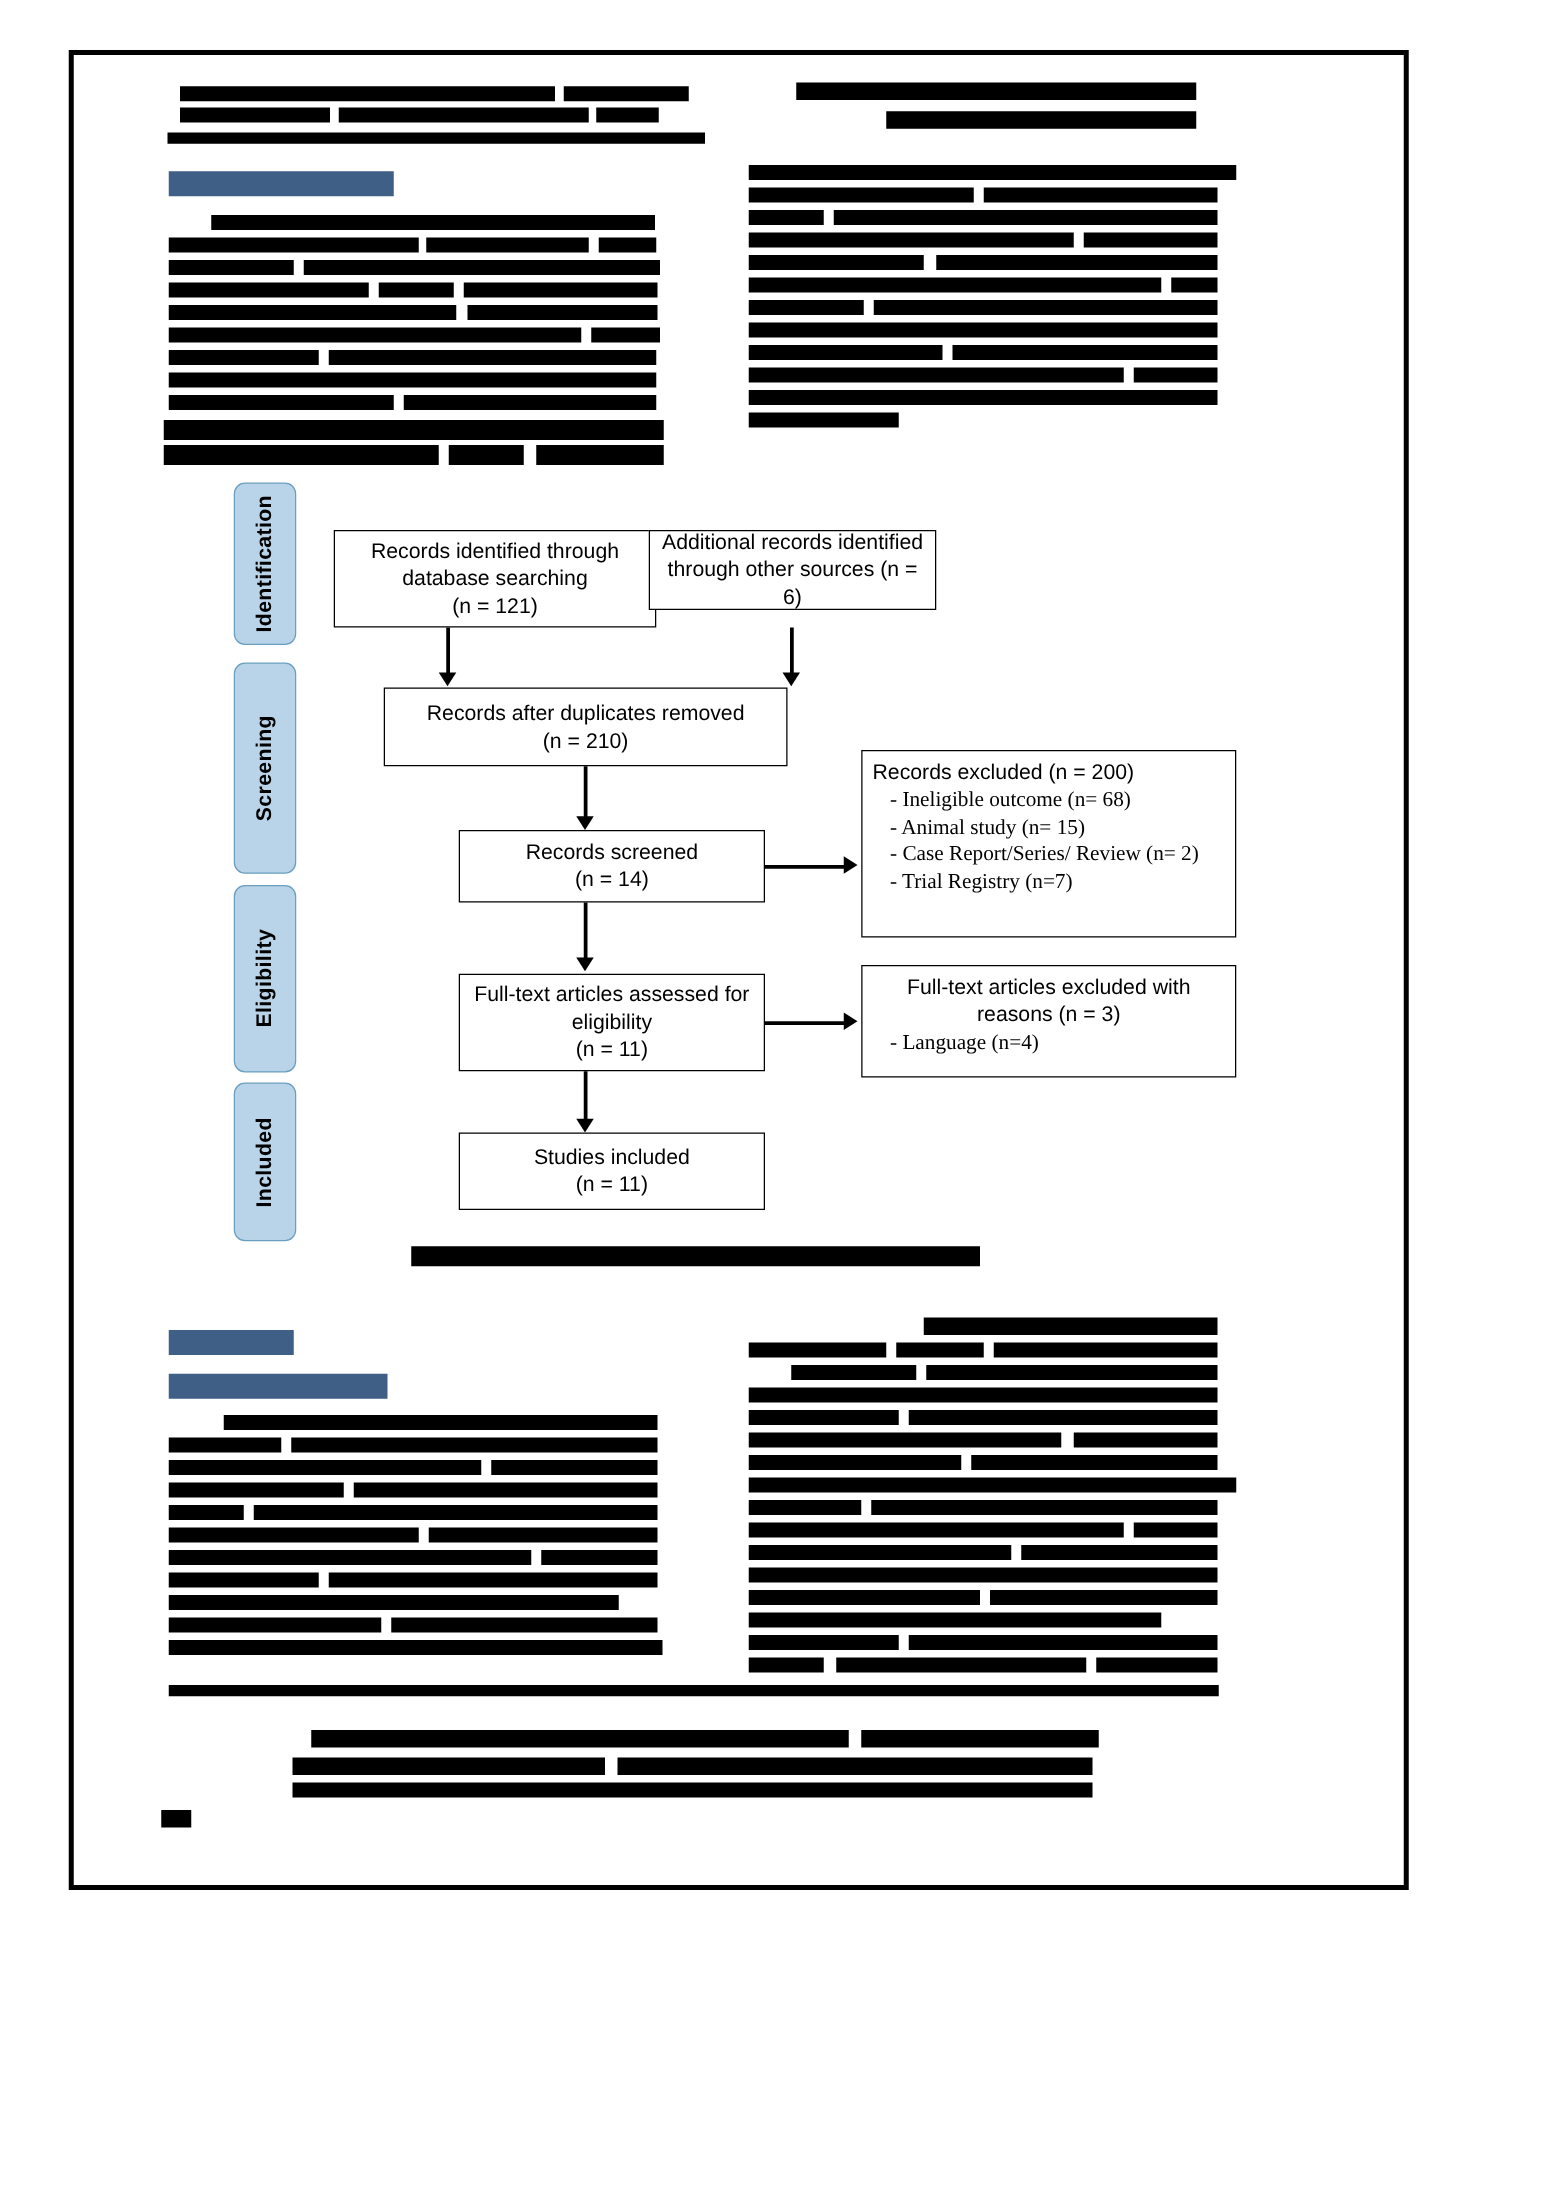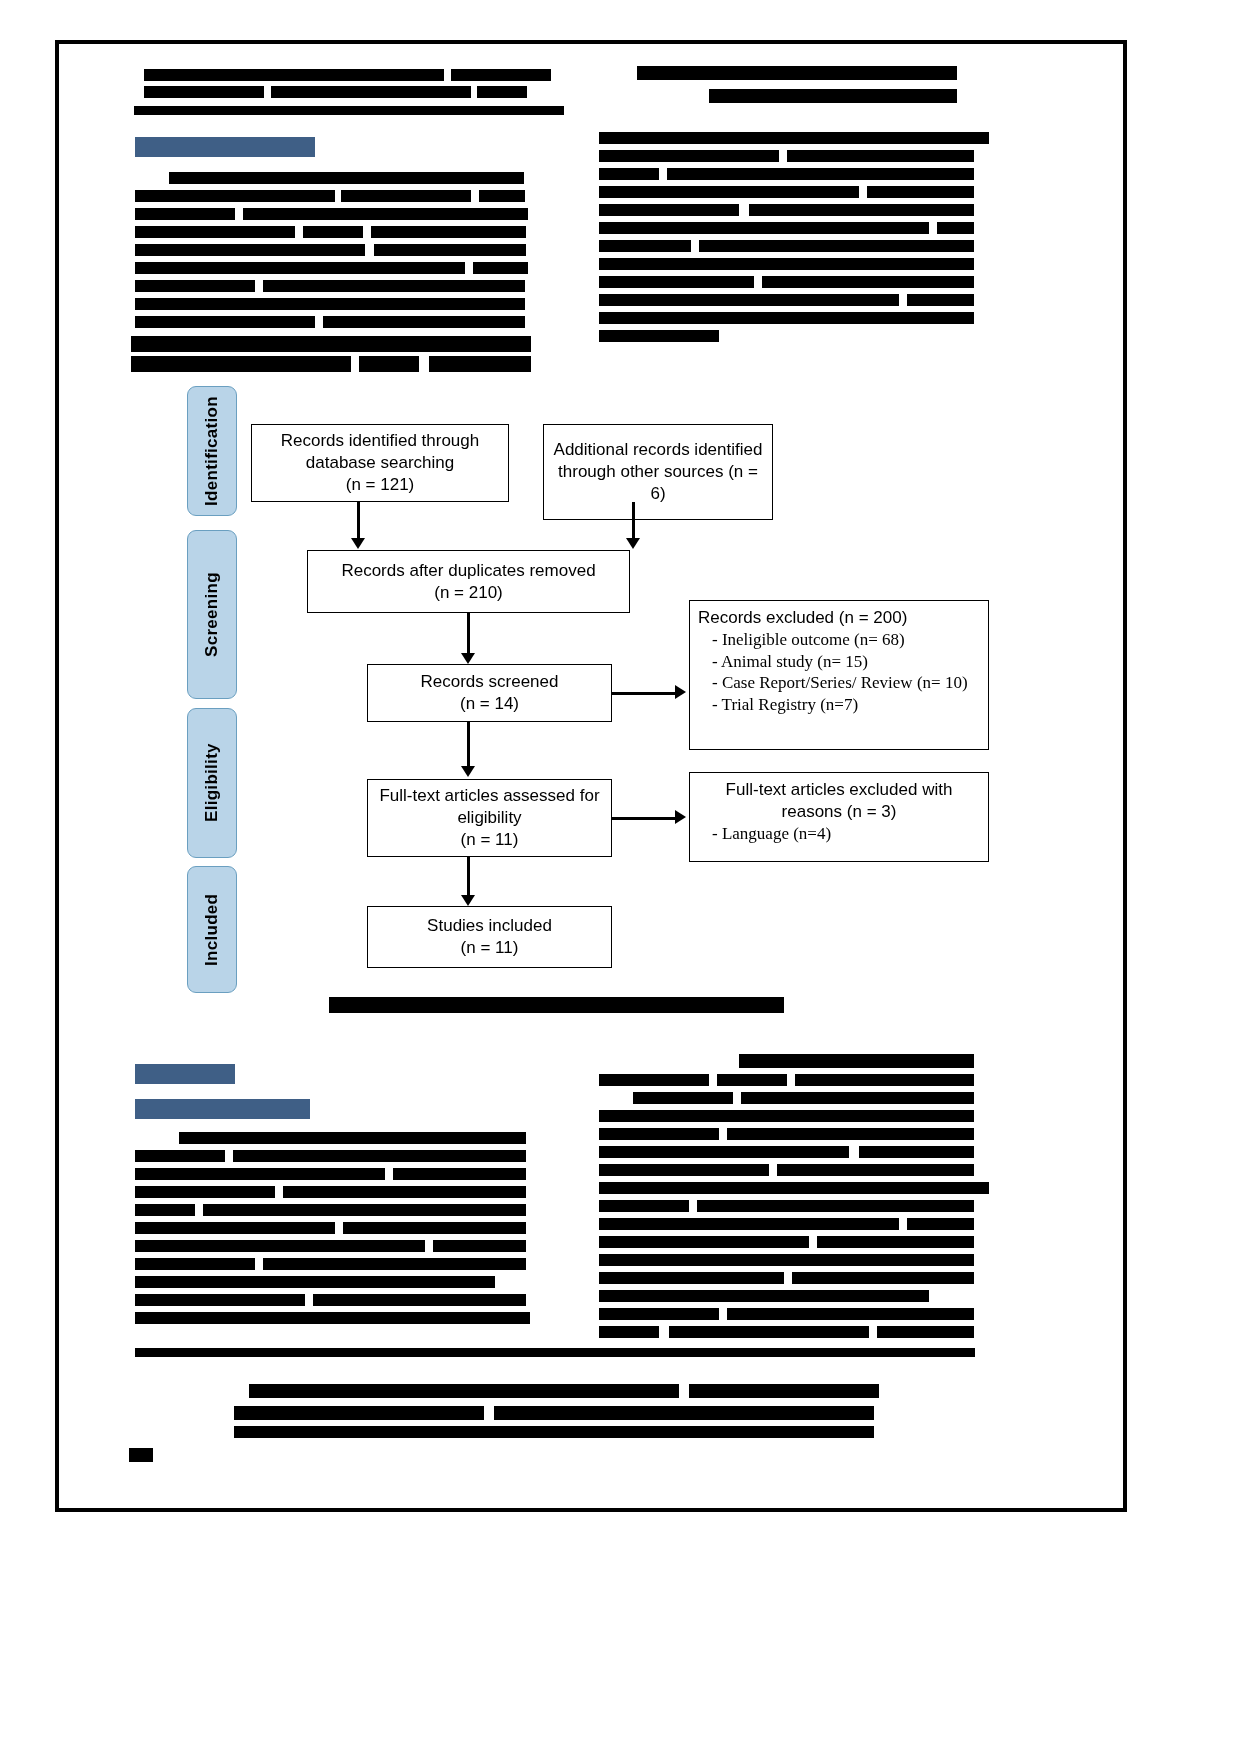--- a/index.html
+++ b/index.html
@@ -139,25 +139,25 @@
     <div class="stage" style="left:128px;top:486px;width:48px;height:167px;">
       <span>Screening</span>
     </div>
     <div class="stage" style="left:128px;top:664px;width:48px;height:148px;">
       <span>Eligibility</span>
     </div>
     <div class="stage" style="left:128px;top:822px;width:48px;height:125px;">
       <span>Included</span>
     </div>
 
-    <div class="box" style="left:192px;top:380px;width:258px;height:78px;">
+    <div class="box" style="left:208px;top:380px;width:258px;height:78px;">
       <span class="inner">Records identified through database searching
 (n = 121)</span>
     </div>
-    <div class="box" style="left:484px;top:380px;width:230px;height:96px;">
+    <div class="box" style="left:460px;top:380px;width:230px;height:64px;">
       <span class="inner">Additional records identified through other sources (n = 6)</span>
     </div>
 
     <div class="arrow" style="left:298px;top:458px;height:40px;"></div>
     <div class="arrowhead-down" style="left:292px;top:494px;"></div>
     <div class="arrow" style="left:573px;top:458px;height:40px;"></div>
     <div class="arrowhead-down" style="left:567px;top:494px;"></div>
 
     <div class="box" style="left:248px;top:506px;width:323px;height:63px;">
       <span class="inner">Records after duplicates removed
@@ -174,21 +174,21 @@
 
     <div class="arrow-h" style="left:553px;top:648px;width:65px;"></div>
     <div class="arrowhead-right" style="left:616px;top:641px;"></div>
 
     <div class="box left-align" style="left:630px;top:556px;width:300px;height:150px;">
       <div>
         <div>Records excluded (n = 200)</div>
         <ul>
           <li>-  Ineligible outcome (n= 68)</li>
           <li>-  Animal study (n= 15)</li>
-          <li>-  Case Report/Series/ Review (n= 10)</li>
+          <li>-  Case Report/Series/ Review (n= 2)</li>
           <li>-  Trial Registry (n=7)</li>
         </ul>
       </div>
     </div>
 
     <div class="arrow" style="left:408px;top:678px;height:48px;"></div>
     <div class="arrowhead-down" style="left:402px;top:722px;"></div>
 
     <div class="box" style="left:308px;top:735px;width:245px;height:78px;">
       <span class="inner">Full-text articles assessed for eligibility

